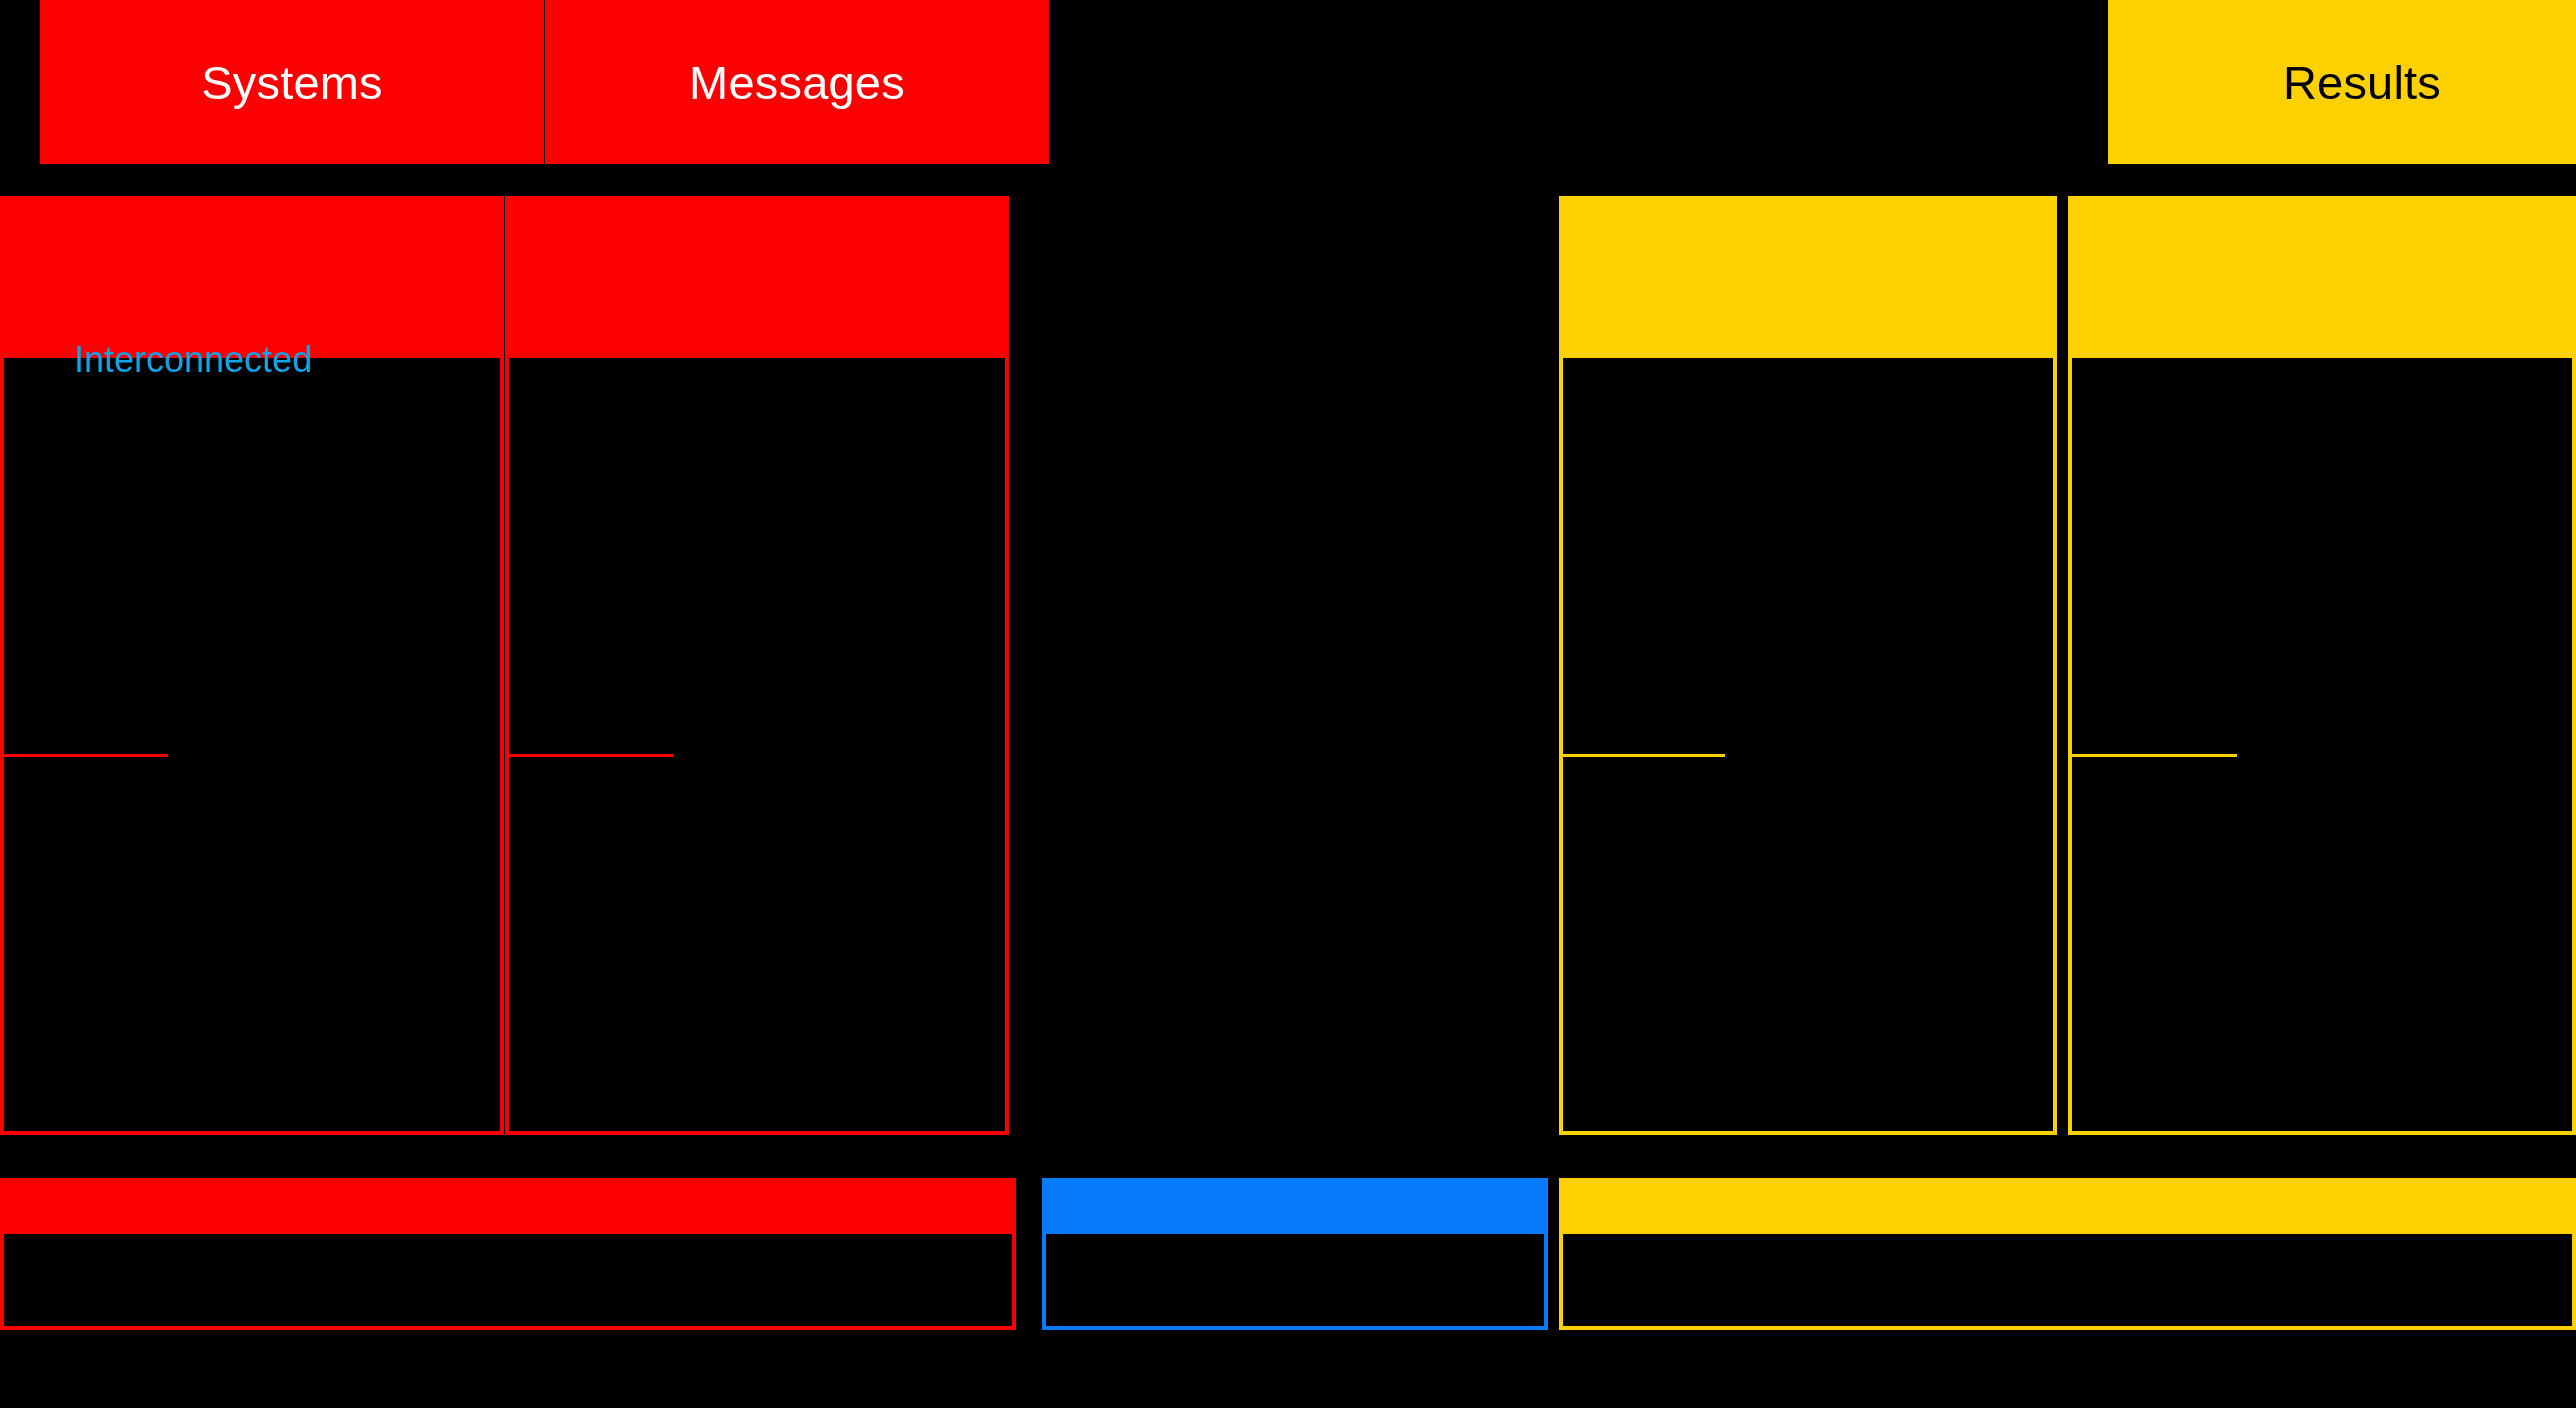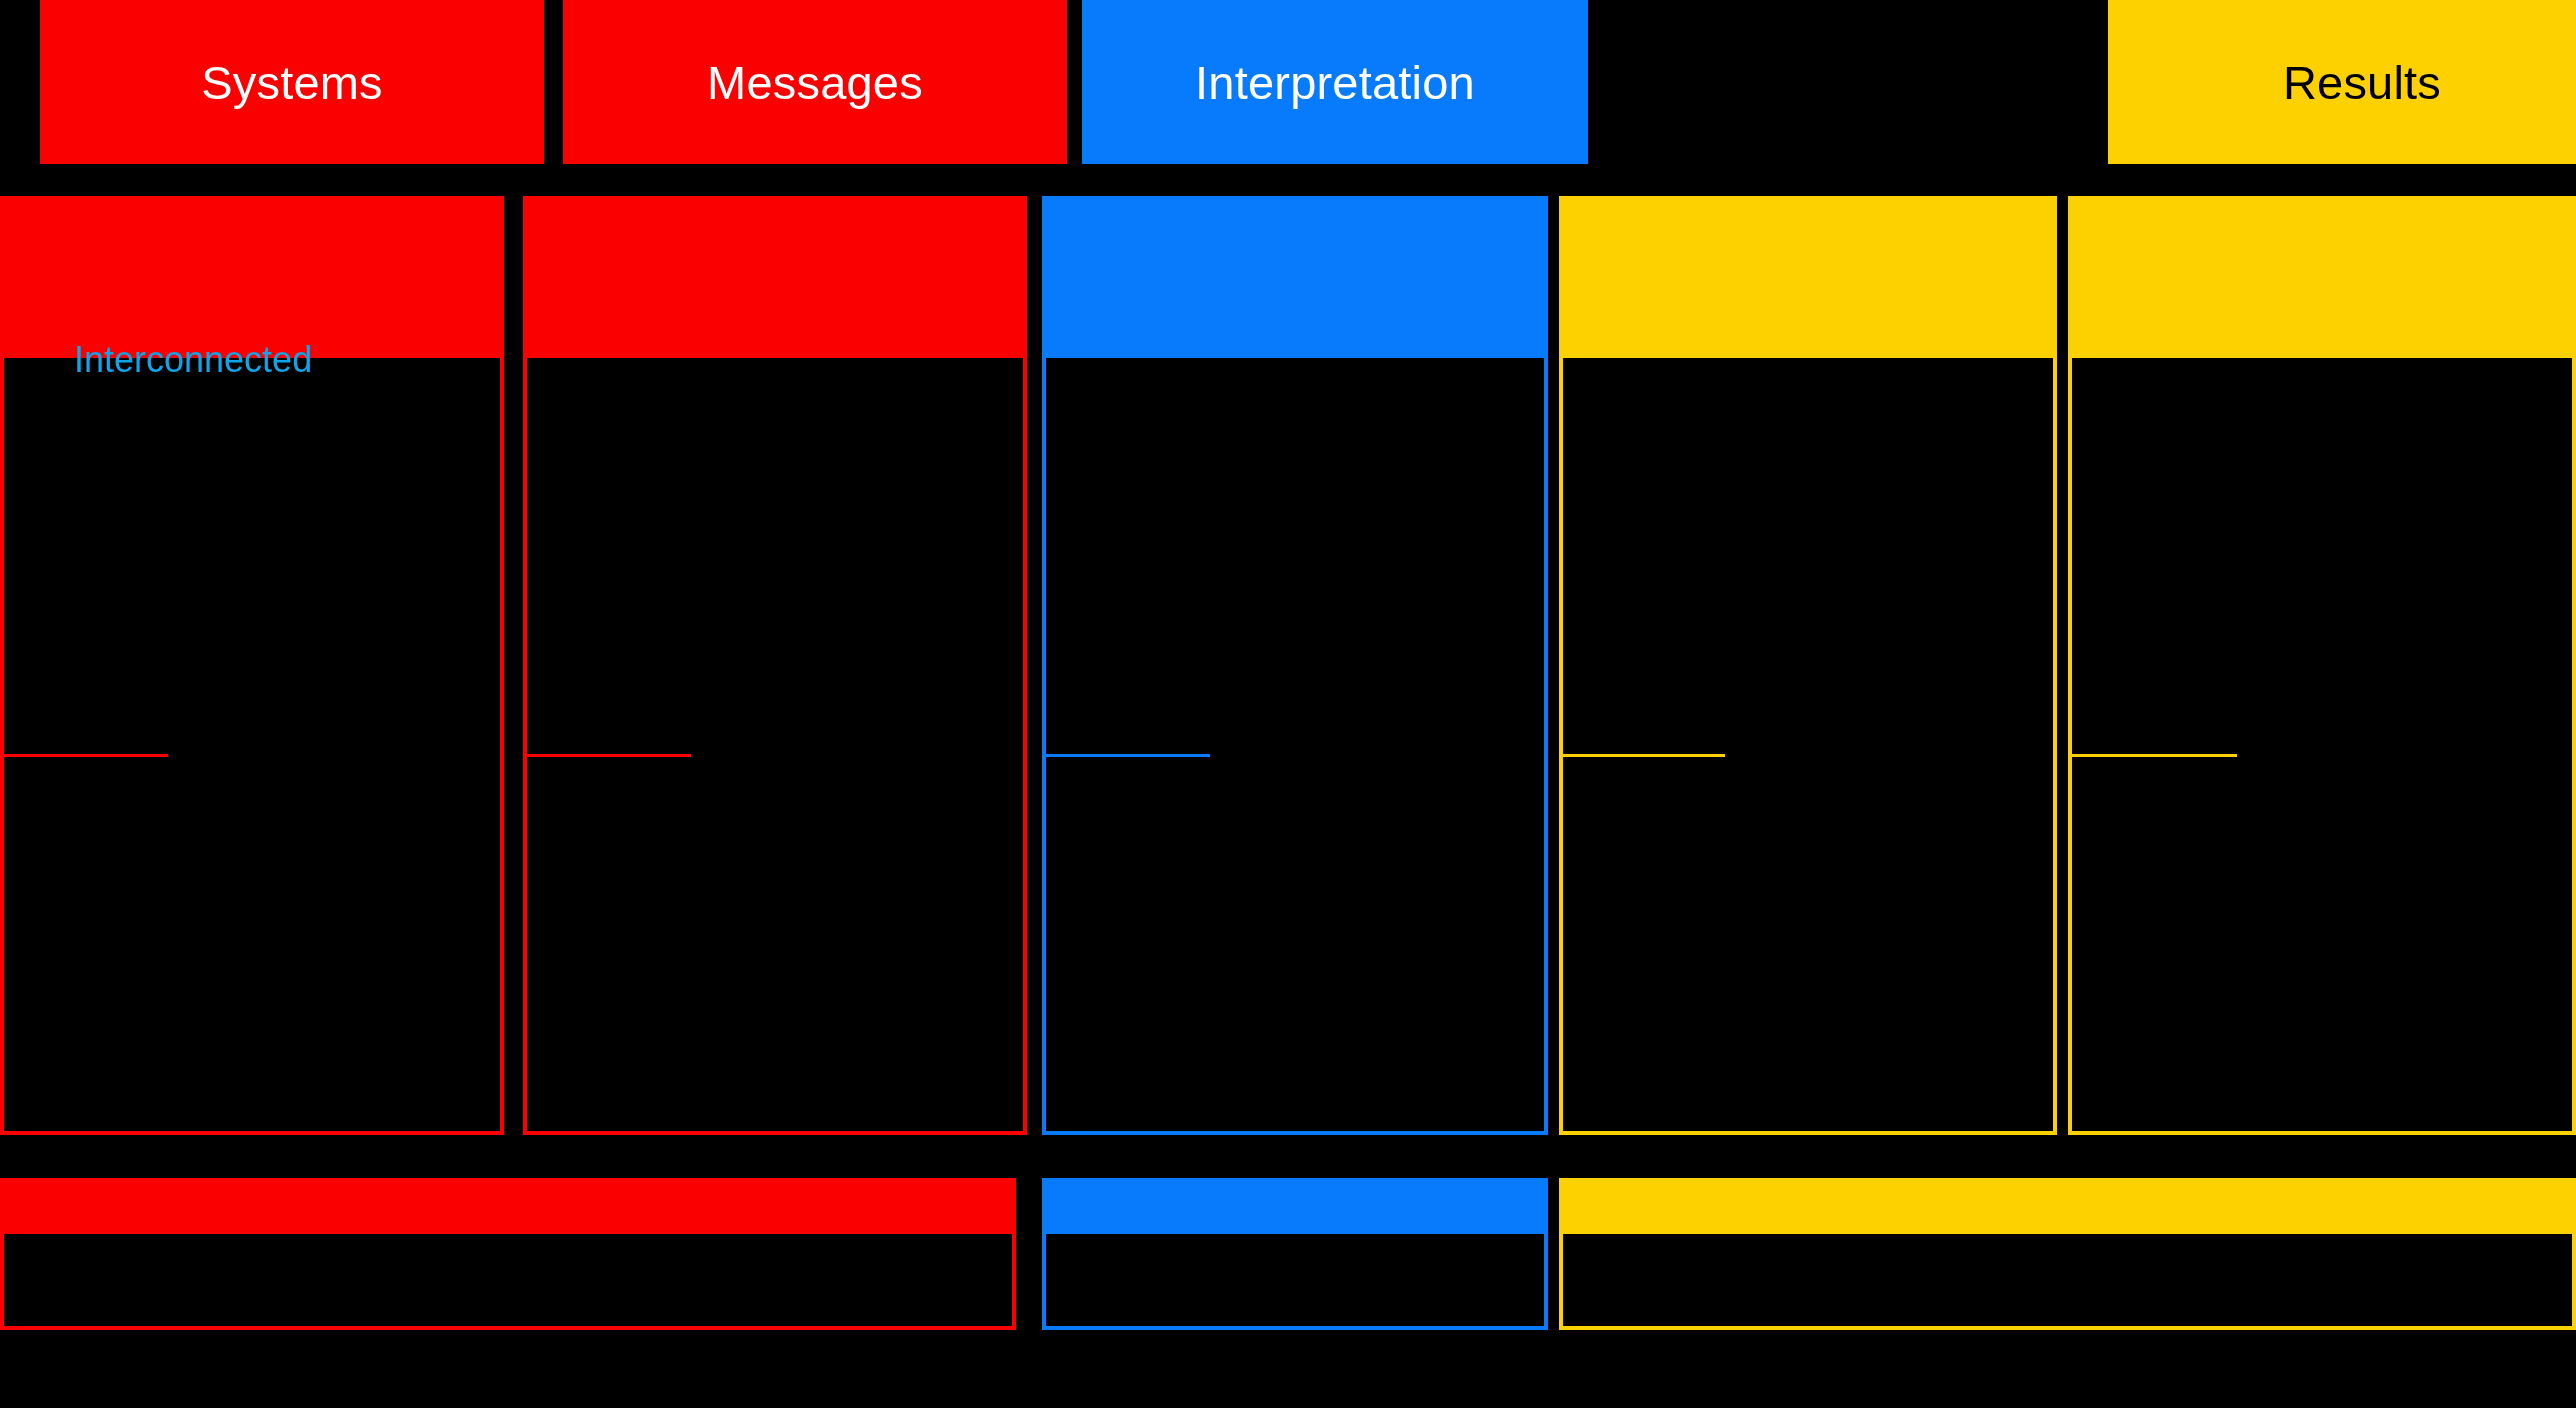--- a/index.html
+++ b/index.html
@@ -175,47 +175,34 @@
     <div class="col-card">
       <div class="card-band"></div>
       <div class="card-outline">
         <div class="card-title">Interconnected</div>
         <div class="card-body-text"></div>
         <div class="card-rule"></div>
       </div>
     </div>
   </div>
 
-  <div class="column c-red" style="left:523px;width:504px;">
+  <div class="column c-red" style="left:505px;width:504px;">
     <div class="col-header">
       <span class="col-header-label">Messages</span>
     </div>
     <div class="col-card">
       <div class="card-band"></div>
       <div class="card-outline">
         <div class="card-title"></div>
         <div class="card-body-text"></div>
         <div class="card-rule"></div>
       </div>
     </div>
   </div>
 
-  <div class="column c-blue" style="left:1042px;width:506px;">
-    <div class="col-header">
-      <span class="col-header-label">Interpretation</span>
-    </div>
-    <div class="col-card">
-      <div class="card-band"></div>
-      <div class="card-outline">
-        <div class="card-title"></div>
-        <div class="card-body-text"></div>
-        <div class="card-rule"></div>
-      </div>
-    </div>
-  </div>
 
   <div class="column c-yellow" style="left:1559px;width:498px;">
     <div class="col-card">
       <div class="card-band"></div>
       <div class="card-outline">
         <div class="card-title"></div>
         <div class="card-body-text"></div>
         <div class="card-rule"></div>
       </div>
     </div>

